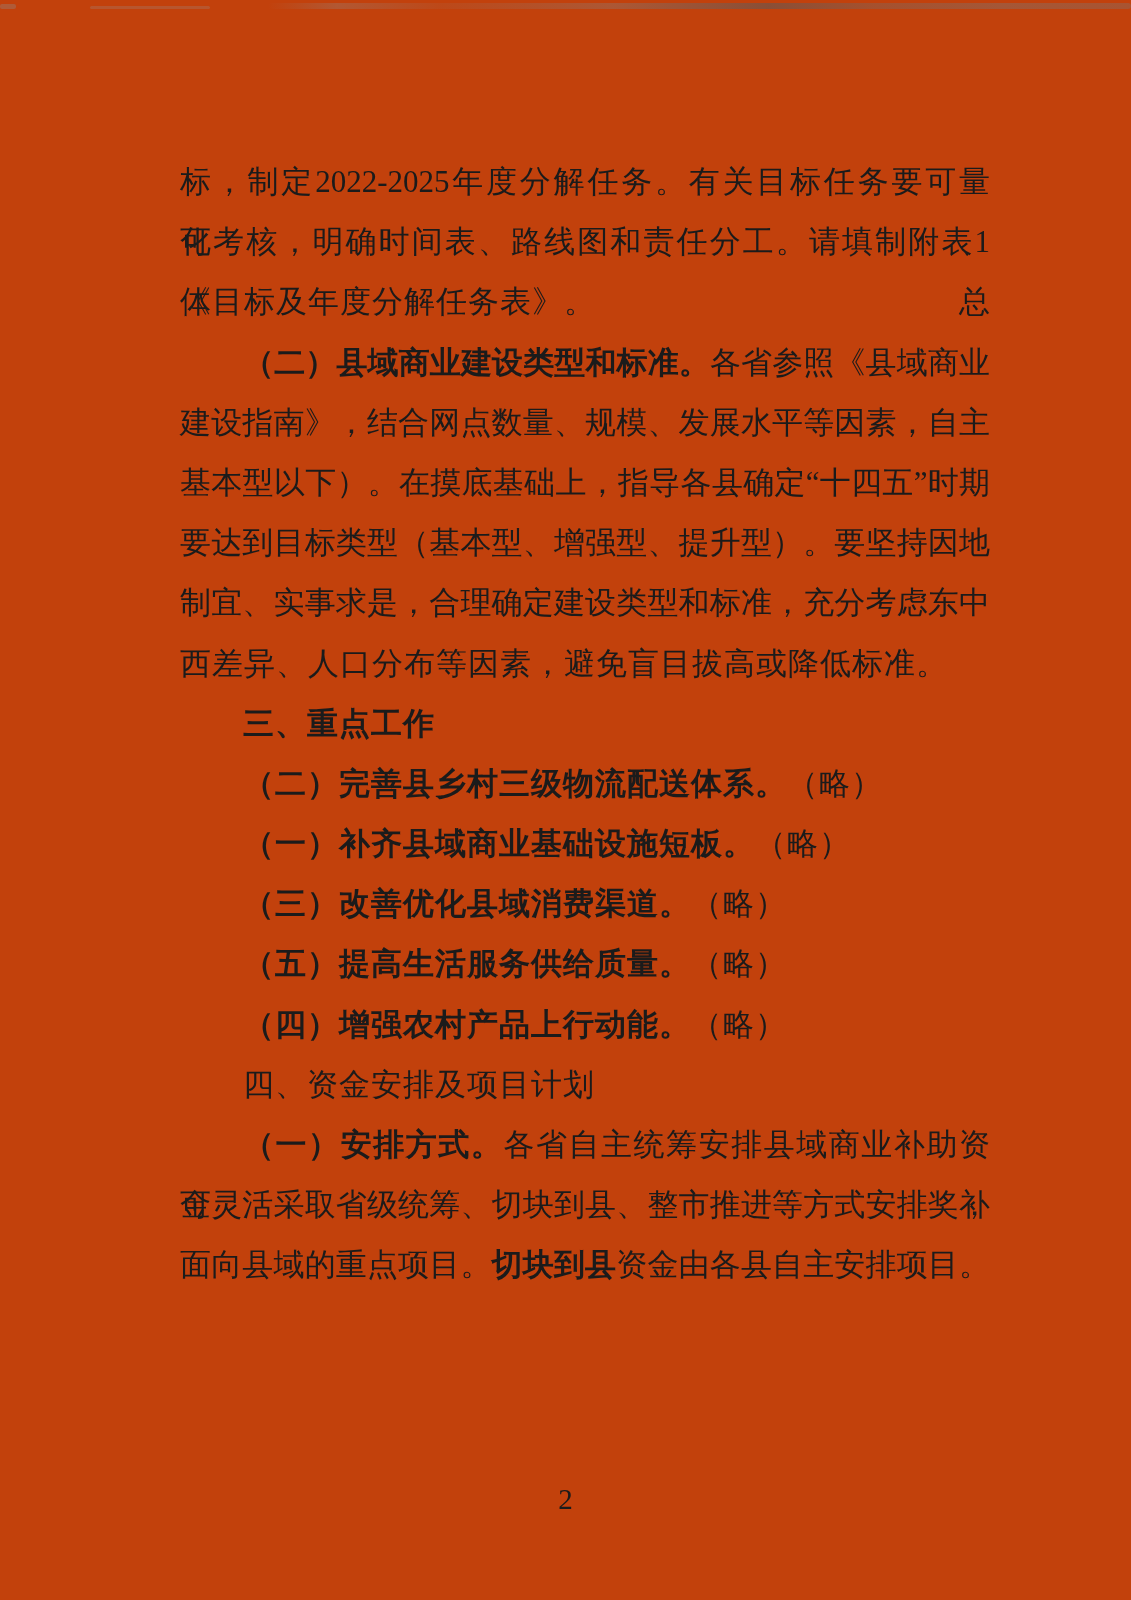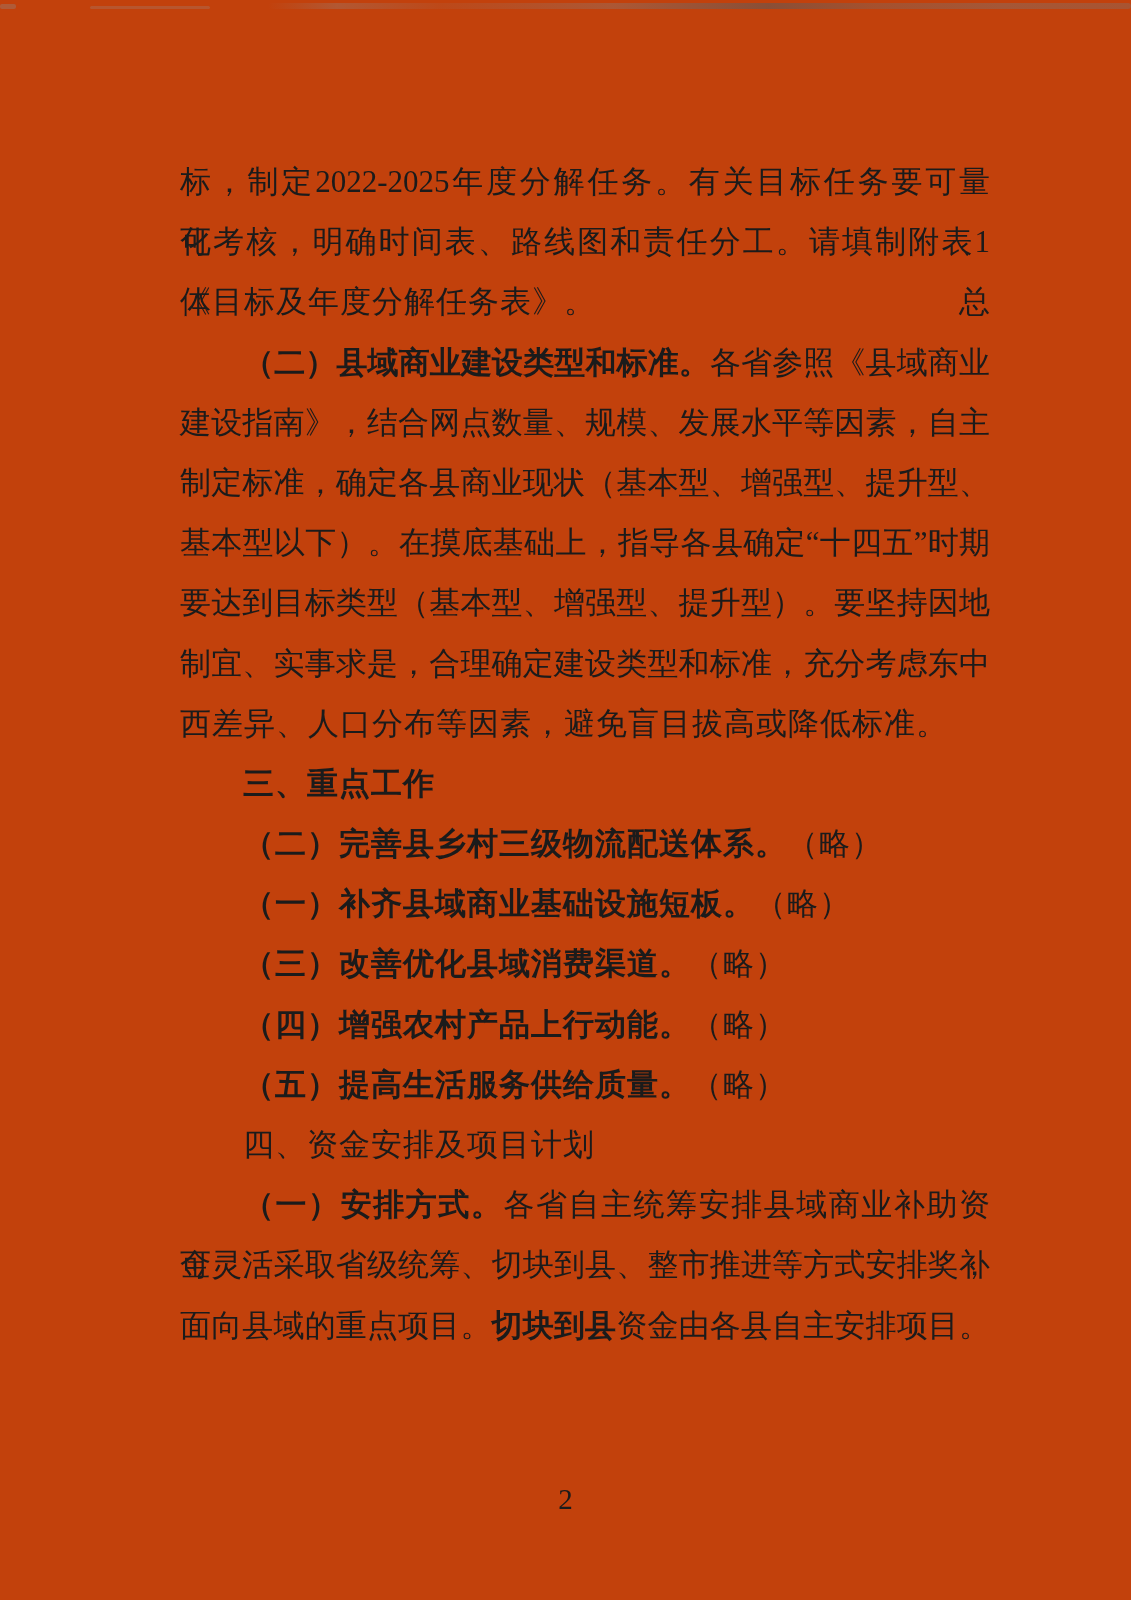--- a/index.html
+++ b/index.html
@@ -81,30 +81,29 @@
 <div class="page">
   <div class="artifact a1"></div>
   <div class="artifact a2"></div>
   <div class="artifact a3"></div>
   <div class="doc">
       <div class="line justify"><span>标，制定2022-2025年度分解任务。有关目标任务要可量化、</span></div>
       <div class="line justify"><span>可考核，明确时间表、路线图和责任分工。请填制附表1《总</span></div>
       <div class="line"><span>体目标及年度分解任务表》。</span></div>
       <div class="line justify indent"><span class="b">（二）县域商业建设类型和标准。</span><span>各省参照《县域商业</span></div>
       <div class="line justify"><span>建设指南》，结合网点数量、规模、发展水平等因素，自主</span></div>
-      <div class="line justify"><span>制定标准，确定各县商业现状（基本型、增强型、提升型、</span></div>
       <div class="line justify"><span>基本型以下）。在摸底基础上，指导各县确定“十四五”时期</span></div>
       <div class="line justify"><span>要达到目标类型（基本型、增强型、提升型）。要坚持因地</span></div>
       <div class="line justify"><span>制宜、实事求是，合理确定建设类型和标准，充分考虑东中</span></div>
       <div class="line"><span>西差异、人口分布等因素，避免盲目拔高或降低标准。</span></div>
       <div class="line indent sans"><span class="b">三、重点工作</span></div>
       <div class="line indent"><span class="b">（二）完善县乡村三级物流配送体系。</span><span>（略）</span></div>
       <div class="line indent"><span class="b">（一）补齐县域商业基础设施短板。</span><span>（略）</span></div>
       <div class="line indent"><span class="b">（三）改善优化县域消费渠道。</span><span>（略）</span></div>
+      <div class="line indent"><span class="b">（五）提高生活服务供给质量。</span><span>（略）</span></div>
       <div class="line indent"><span class="b">（四）增强农村产品上行动能。</span><span>（略）</span></div>
-      <div class="line indent"><span class="b">（五）提高生活服务供给质量。</span><span>（略）</span></div>
       <div class="line indent sans"><span>四、资金安排及项目计划</span></div>
       <div class="line justify indent"><span class="b">（一）安排方式。</span><span>各省自主统筹安排县域商业补助资金，</span></div>
       <div class="line justify"><span>可灵活采取省级统筹、切块到县、整市推进等方式安排奖补</span></div>
       <div class="line justify"><span>面向县域的重点项目。</span><span class="b">切块到县</span><span>资金由各县自主安排项目。</span></div>
     </div>
   <div class="pagenum">2</div>
 </div>
 
 </body></html>

